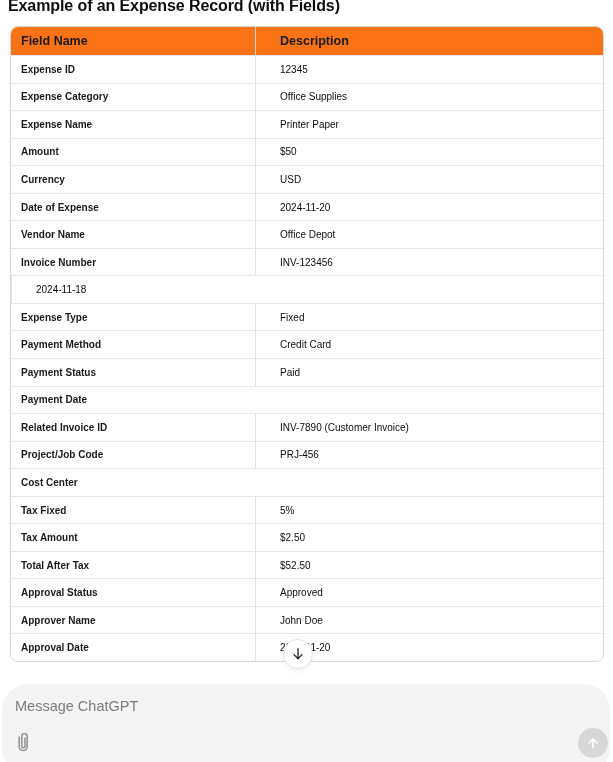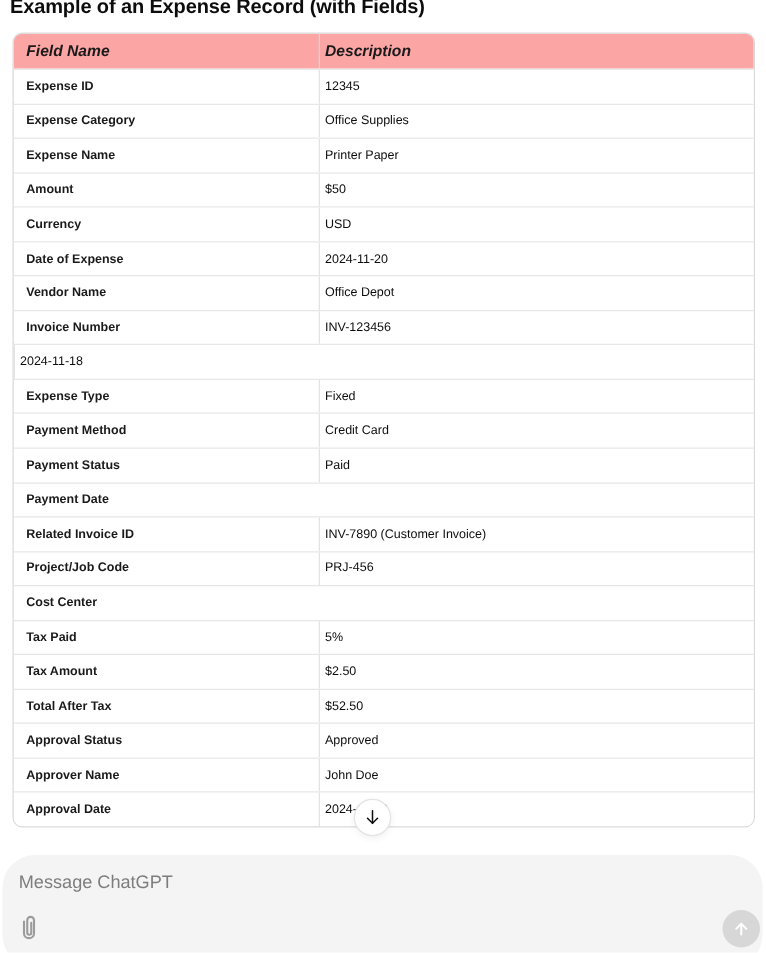--- a/index.html
+++ b/index.html
@@ -29,30 +29,29 @@
     border: 1px solid #d9d9d9;
     border-radius: 8px;
     background: #fff;
     overflow: hidden;
     display: flex;
     flex-direction: column;
   }
   .thead {
     flex: 0 0 28px;
     display: flex;
-    background: #fca5a5;
-    font-style: italic;
+    background: #f97316;
   }
   .th {
     display: flex; align-items: center;
     font-size: 12.5px; font-weight: 700;
     color: #1a1a1a;
   }
   .col-field { width: 244px; padding-left: 10px; }
-  .col-desc  { flex: 1; padding-left: 4px; border-left: 1px solid #d6d6d6; }
+  .col-desc  { flex: 1; padding-left: 24px; border-left: 1px solid #d6d6d6; }
   .tbody {
     flex: 1;
     display: flex;
     flex-direction: column;
   }
   .trow {
     flex: 1;
     display: flex;
     border-top: 1px solid #e7e7e7;
     background: #fff;
@@ -178,21 +177,21 @@
         <div class="td col-desc">INV-7890 (Customer Invoice)</div>
       </div>
       <div class="trow">
         <div class="td col-field">Project/Job Code</div>
         <div class="td col-desc">PRJ-456</div>
       </div>
       <div class="trow">
         <div class="td col-field">Cost Center</div>
       </div>
       <div class="trow">
-        <div class="td col-field">Tax Paid</div>
+        <div class="td col-field">Tax Fixed</div>
         <div class="td col-desc">5%</div>
       </div>
       <div class="trow">
         <div class="td col-field">Tax Amount</div>
         <div class="td col-desc">$2.50</div>
       </div>
       <div class="trow">
         <div class="td col-field">Total After Tax</div>
         <div class="td col-desc">$52.50</div>
       </div>

